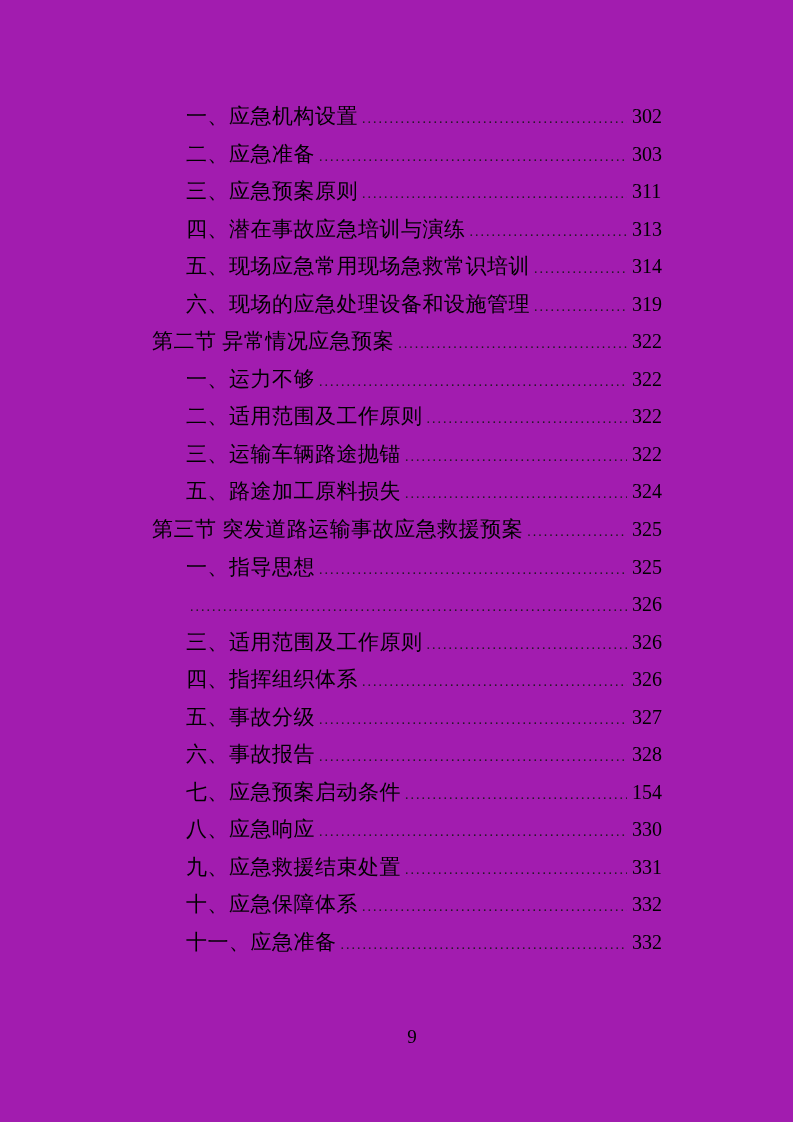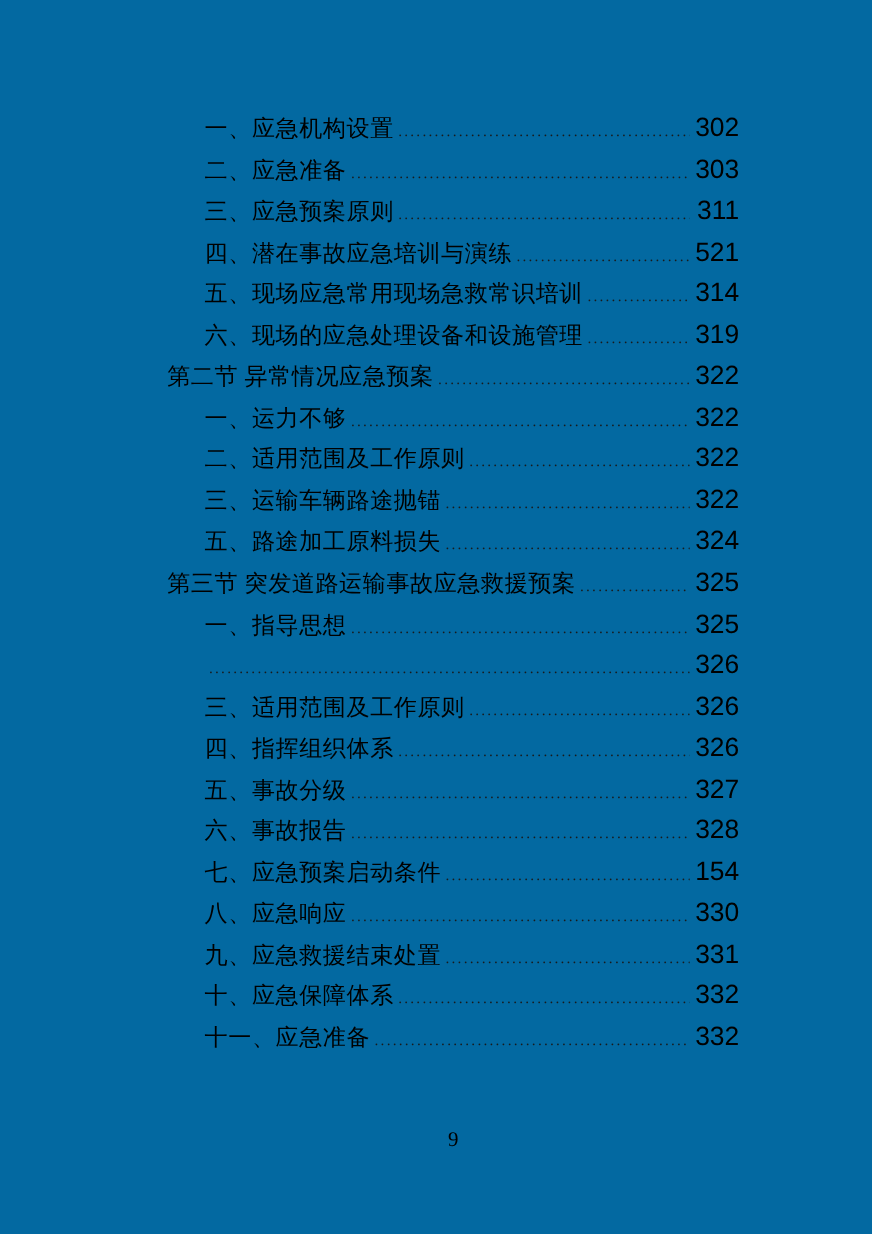--- a/index.html
+++ b/index.html
@@ -11,21 +11,21 @@
     width: 793px;
     height: 1122px;
     position: relative;
     font-family: "Liberation Serif", "DejaVu Serif", serif;
     color: #000000;
     overflow: hidden;
   }
   .page {
     position: absolute;
     inset: 0;
-    background: #0369a1;
+    background: #a21caf;
   }
   .toc {
     position: absolute;
     left: 152px;
     top: 98px;
     width: 520px;
   }
   .toc-row {
     display: flex;
     align-items: baseline;
@@ -47,24 +47,24 @@
     margin-left: 4px;
     margin-right: 5px;
     font-size: 14px;
     letter-spacing: 2px;
     color: #1a1a1a;
   }
   .toc-dots::after {
     content: "..................................................................................................................................................................................";
   }
   .toc-page {
-    font-family: Liberation Sans, sans-serif;
-    font-size: 24px;
+    font-family: Liberation Serif, serif;
+    font-size: 20px;
     min-width: 40px;
-    text-align: right;
+    text-align: left;
     white-space: nowrap;
   }
   .footer {
     position: absolute;
     left: 152px;
     top: 1026px;
     width: 520px;
     text-align: center;
     font-size: 19px;
     color: #000000;
@@ -91,21 +91,21 @@
 
     <div class="toc-row level-2">
       <span class="toc-label">三、应急预案原则</span>
       <span class="toc-dots"></span>
       <span class="toc-page">311</span>
     </div>
 
     <div class="toc-row level-2">
       <span class="toc-label">四、潜在事故应急培训与演练</span>
       <span class="toc-dots"></span>
-      <span class="toc-page">521</span>
+      <span class="toc-page">313</span>
     </div>
 
     <div class="toc-row level-2">
       <span class="toc-label">五、现场应急常用现场急救常识培训</span>
       <span class="toc-dots"></span>
       <span class="toc-page">314</span>
     </div>
 
     <div class="toc-row level-2">
       <span class="toc-label">六、现场的应急处理设备和设施管理</span>

